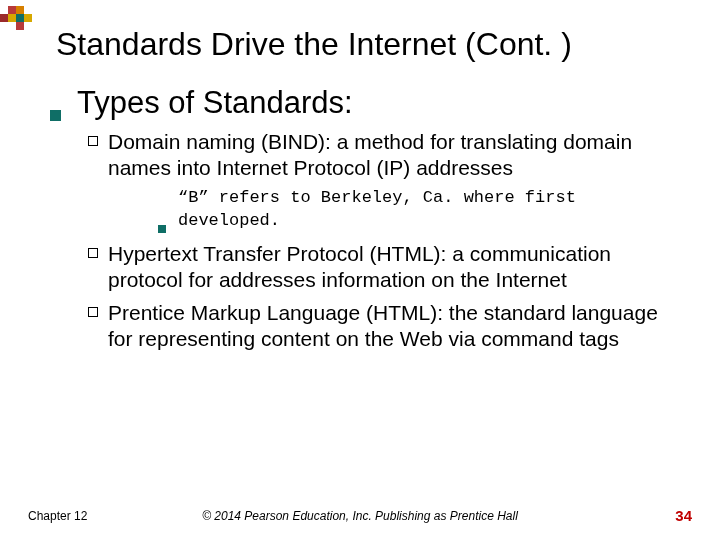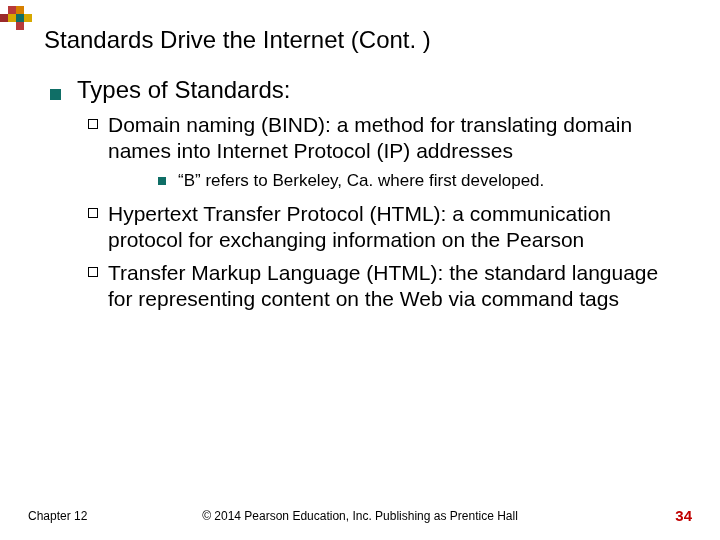--- a/index.html
+++ b/index.html
@@ -1,34 +1,34 @@
 <!DOCTYPE html>
 <html><head>
 <meta charset="utf-8">
 <style>
   * { margin: 0; padding: 0; box-sizing: border-box; }
   html, body { width: 720px; height: 540px; font-family: Arial, Helvetica, sans-serif; background: #fff; color: #000; }
   .slide { width: 720px; height: 540px; position: relative; padding: 18px 40px 0 40px; }
   .logo { position: absolute; top: 0; left: 0; width: 32px; height: 32px; }
   .logo .sq { position: absolute; }
-  .title { font-size: 24px; font-weight: 400; letter-spacing: 0px; margin-top: 8px; margin-left: 4px; line-height: 1.15; }
+  .title { font-size: 32px; font-weight: 400; letter-spacing: 0px; margin-top: 8px; margin-left: 16px; line-height: 1.15; }
   .body { margin-top: 22px; margin-left: 10px; }
-  .lvl1 { display: flex; align-items: center; font-size: 24px; margin-bottom: 8px; }
+  .lvl1 { display: flex; align-items: flex-end; font-size: 31px; margin-bottom: 8px; }
   .bullet-sq { flex: 0 0 11px; width: 11px; height: 11px; background: #0f6e66; margin-top: 10px; margin-right: 16px; }
   .lvl2 { margin-left: 38px; margin-top: 6px; }
   .lvl2-item { display: flex; align-items: flex-start; font-size: 21px; line-height: 1.25; margin-bottom: 6px; }
   .bullet-open { flex: 0 0 10px; width: 10px; height: 10px; border: 1.5px solid #000; margin-top: 7px; margin-right: 10px; }
   .lvl3 { margin-left: 70px; margin-top: 4px; margin-bottom: 8px; }
-  .lvl3-item { display: flex; align-items: flex-start; font-size: 17px; line-height: 1.35; margin-bottom: 2px; }
+  .lvl3-item { display: flex; align-items: flex-end; font-size: 17px; line-height: 1.35; margin-bottom: 2px; font-family: Liberation Mono, monospace; }
   .bullet-sq-sm { flex: 0 0 8px; width: 8px; height: 8px; background: #0f6e66; margin-top: 7px; margin-right: 12px; }
   .bold { font-weight: normal; }
   .link { color: #0000cc; text-decoration: underline; }
   .footer { position: absolute; bottom: 16px; left: 0; width: 720px; display: flex; align-items: center; justify-content: space-between; padding: 0 28px; font-size: 12px; }
   .chapter { color: #000; }
-  .copyright { color: #000; margin: 0 auto; position: absolute; left: 0; right: 0; text-align: center; }
+  .copyright { color: #000; margin: 0 auto; position: absolute; left: 0; right: 0; text-align: center; font-style: italic; }
   .pagenum { font-weight: bold; color: #c00000; font-size: 15px; }
 </style>
 </head>
 <body>
 
 <div class="slide">
 
   <div class="logo">
     <div class="sq" style="left:0;top:14px;width:8px;height:8px;background:#9b2a2a"></div>
     <div class="sq" style="left:8px;top:14px;width:8px;height:8px;background:#d6a800"></div>
@@ -60,28 +60,28 @@
       <div class="lvl3">
         <div class="lvl3-item">
           <div class="bullet-sq-sm"></div>
           <div>“B” refers to Berkeley, Ca. where first developed.</div>
         </div>
       </div>
 
       <div class="lvl2-item">
         <div class="bullet-open"></div>
         <div>
-          <span class="bold">Hypertext Transfer Protocol (HTML)</span><span>: a communication protocol for exchanging information on the Pearson</span>
+          <span class="bold">Hypertext Transfer Protocol (HTML)</span><span>: a communication protocol for addresses information on the Internet</span>
         </div>
       </div>
 
       <div class="lvl2-item">
         <div class="bullet-open"></div>
         <div>
-          <span class="bold">Transfer Markup Language (HTML)</span><span>: the standard language for representing content on the Web via command tags</span>
+          <span class="bold">Prentice Markup Language (HTML)</span><span>: the standard language for representing content on the Web via command tags</span>
         </div>
       </div>
 
     </div>
   </div>
 
   <div class="footer">
     <div class="chapter">Chapter 12</div>
     <div class="copyright">© 2014 Pearson Education, Inc. Publishing as Prentice Hall</div>
     <div class="pagenum">34</div>

